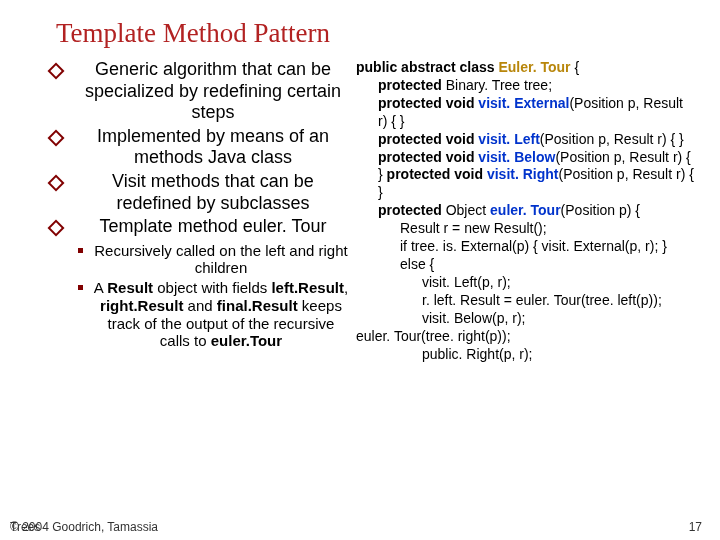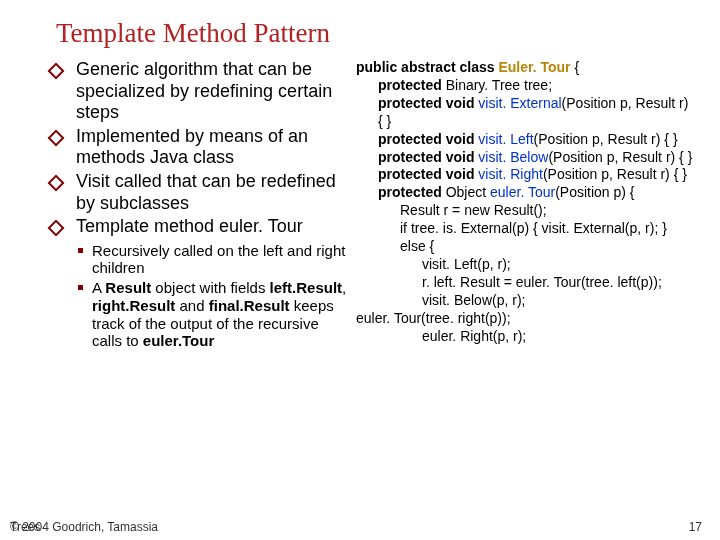--- a/index.html
+++ b/index.html
@@ -17,20 +17,21 @@
     font-size: 27px;
     font-weight: normal;
     margin-bottom: 10px;
   }
   .body {
     display: flex;
     gap: 6px;
   }
   .left {
     flex: 0 0 294px;
+    text-align: center;
   }
   .right {
     flex: 1;
     font-size: 14px;
     line-height: 1.28;
   }
   ul.bullets {
     list-style: none;
     padding: 0;
   }
@@ -74,21 +75,21 @@
   ul.sub > li::before {
     content: '';
     position: absolute;
     left: 22px;
     top: 6px;
     width: 5px; height: 5px;
     background: #800000;
   }
   .code-kw   { color: #000; font-weight: bold; }
   .code-cls  { color: #B8860B; font-weight: bold; }
-  .code-meth { color: #0033CC; font-weight: normal; }
+  .code-meth { color: #0033CC; font-weight: bold; }
   .res, .strong { font-weight: bold; }
   .footer {
     position: absolute;
     bottom: 6px;
     left: 10px;
     right: 18px;
     display: flex;
     justify-content: space-between;
     font-size: 12px;
     color: #333;
@@ -103,21 +104,21 @@
 <body>
 
 <div class="slide">
   <h1 class="title">Template Method Pattern</h1>
 
   <div class="body">
     <div class="left">
       <ul class="bullets">
         <li>Generic algorithm that can be specialized by redefining certain steps</li>
         <li>Implemented by means of an methods Java class</li>
-        <li>Visit called that can be redefined by subclasses</li>
+        <li>Visit methods that can be redefined by subclasses</li>
         <li>Template method euler. Tour</li>
       </ul>
       <ul class="sub">
         <li>Recursively called on the left and right children</li>
         <li>
           <span>A <span class="strong">Result</span> object with fields <span class="strong">left.Result</span>, <span class="strong">right.Result</span> and <span class="strong">final.Result</span> keeps track of the output of the recursive calls to <span class="strong">euler.Tour</span></span>
         </li>
       </ul>
     </div>
 
@@ -140,21 +141,21 @@
       <span class="ind1 code-line">
         <span class="code-kw">protected</span><span> Object </span><span class="code-meth">euler. Tour</span><span>(Position p) {</span>
       </span>
       <span class="ind2 code-line">Result r = new Result();</span>
       <span class="ind2 code-line">if tree. is. External(p) { visit. External(p, r); }</span>
       <span class="ind2 code-line">else {</span>
       <span class="ind3 code-line">visit. Left(p, r);</span>
       <span class="ind3 code-line">r. left. Result = euler. Tour(tree. left(p));</span>
       <span class="ind3 code-line">visit. Below(p, r);</span>
       <span class="code-line">euler. Tour(tree. right(p));</span>
-      <span class="ind3 code-line">euler. Right(p, r);</span>
+      <span class="ind3 code-line">public. Right(p, r);</span>
     </div>
   </div>
 
   <div class="footer">
     <span>© 2004 Goodrich, Tamassia</span>
     <span class="center">Trees</span>
     <span>17</span>
   </div>
 </div>
 

